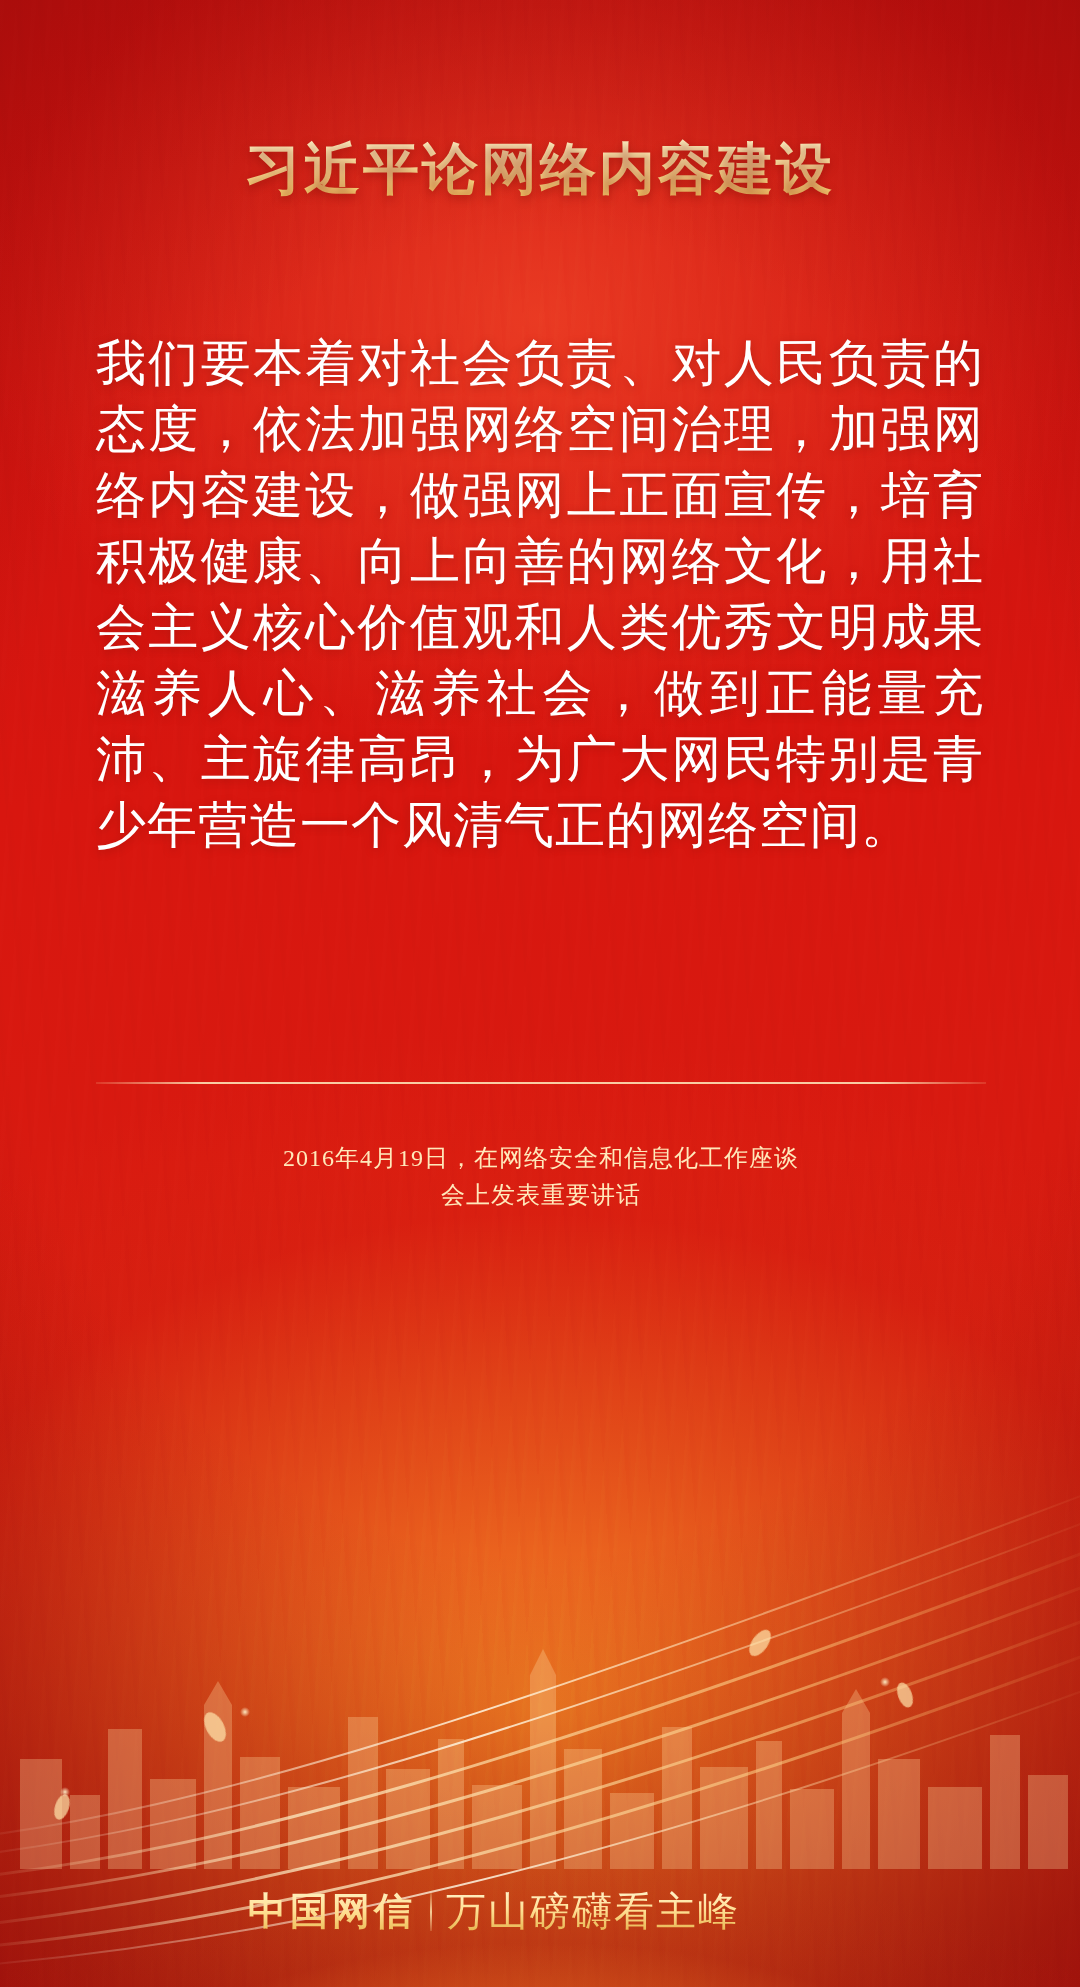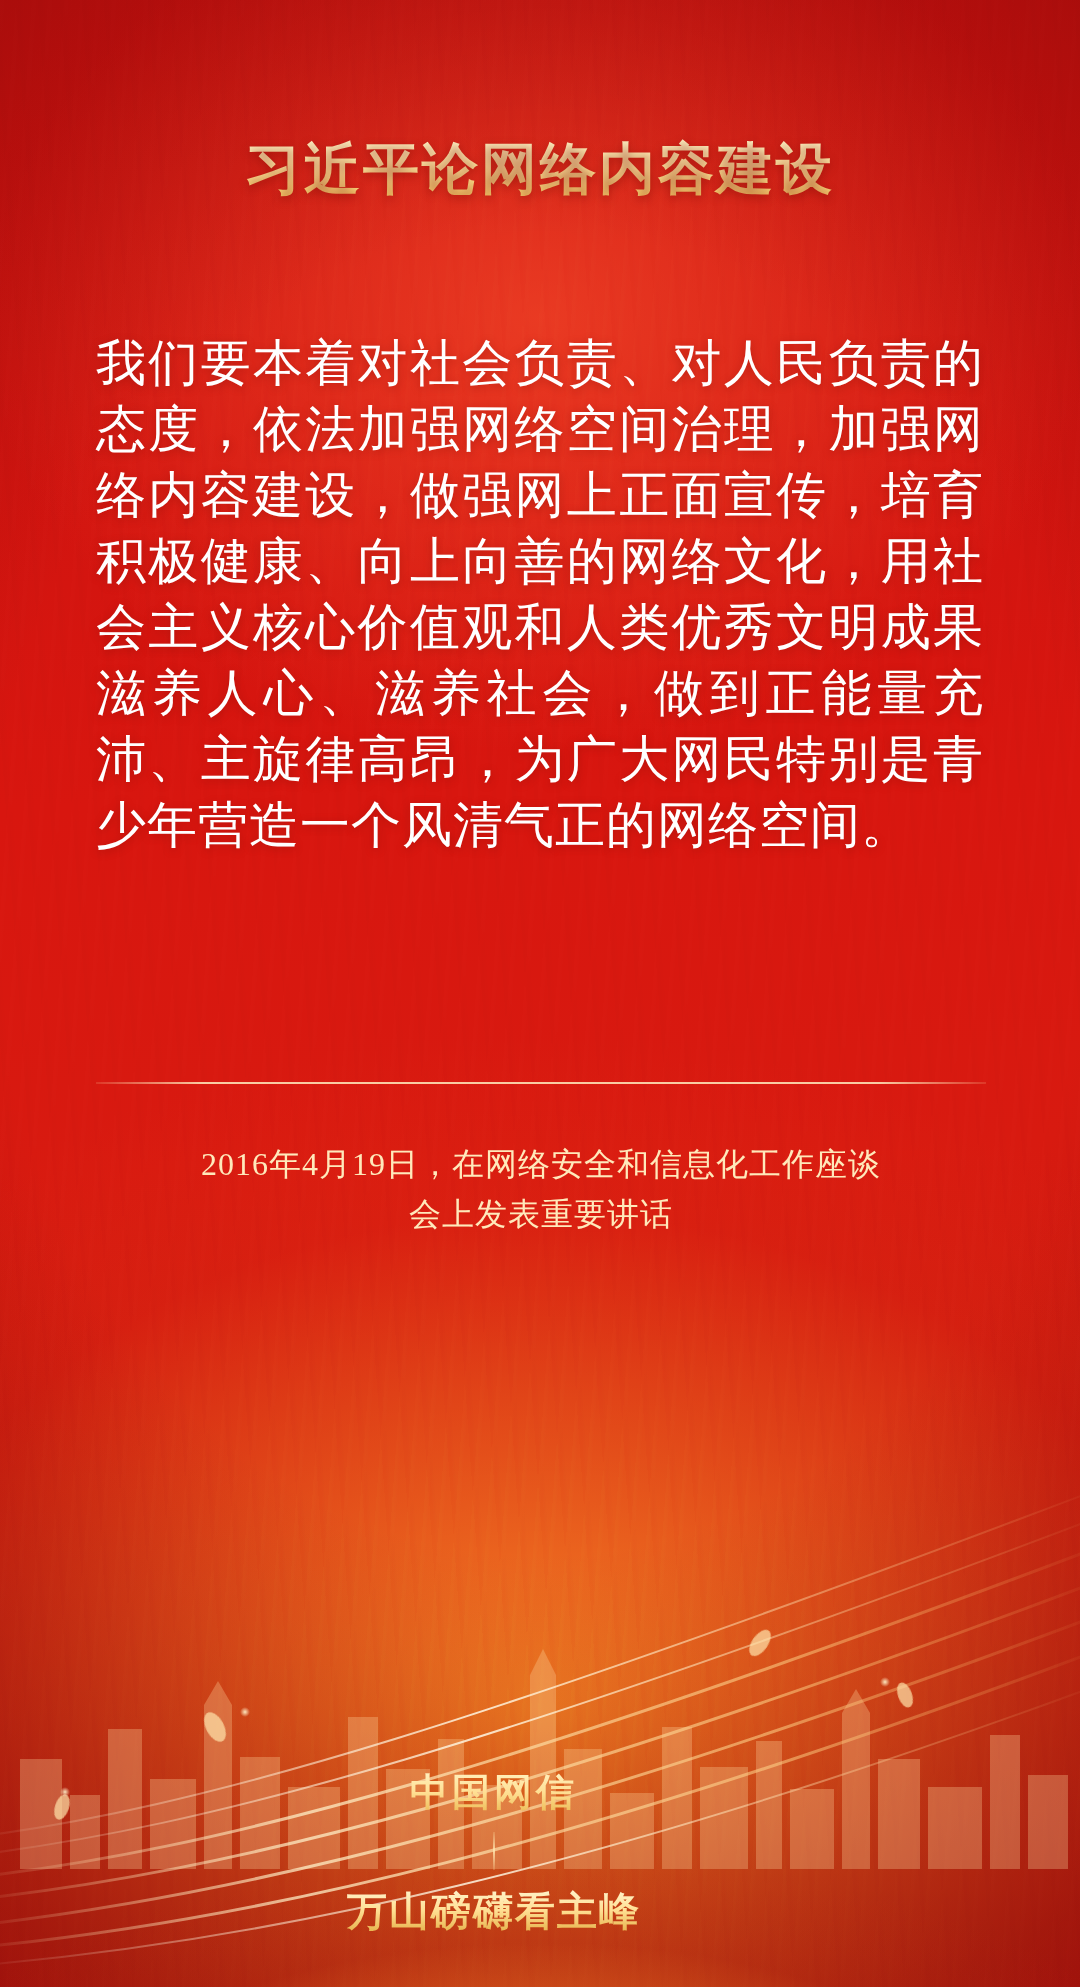--- a/index.html
+++ b/index.html
@@ -87,21 +87,21 @@
   }
 
   
   .source {
     position: absolute;
     top: 1140px;
     left: 96px;
     width: 890px;
     text-align: center;
     color: #ffe9bb;
-    font-size: 32px;
+    font-size: 24px;
     line-height: 1.55;
     letter-spacing: 1px;
   }
 
   
   .bottom-art {
     position: absolute;
     left: 0;
     bottom: 0;
     width: 1080px;
@@ -142,41 +142,40 @@
   
   .footer {
     position: absolute;
     bottom: 48px;
     left: 0;
     width: 988px;
     display: flex;
     align-items: center;
     justify-content: center;
     gap: 14px;
-    flex-direction: column;
   }
   .footer-brand {
     font-family: "DejaVu Sans", "Liberation Sans", sans-serif;
     font-weight: bold;
     font-size: 38px;
     letter-spacing: 4px;
     color: #ffe7a6;
     background: linear-gradient(180deg, #fff4c8 0%, #ffdf93 50%, #e8b348 100%);
     -webkit-background-clip: text;
     background-clip: text;
     -webkit-text-fill-color: transparent;
   }
   .footer-sep {
     width: 2px;
     height: 38px;
     background: linear-gradient(180deg, rgba(255,225,160,0.2), rgba(255,230,175,0.85), rgba(255,225,160,0.2));
   }
   .footer-slogan {
     font-family: "DejaVu Sans", "Liberation Sans", sans-serif;
-    font-weight: bold;
+    font-weight: normal;
     font-size: 40px;
     letter-spacing: 2px;
     color: #ffe7a6;
     background: linear-gradient(180deg, #fff8da 0%, #ffdf93 48%, #dfa537 100%);
     -webkit-background-clip: text;
     background-clip: text;
     -webkit-text-fill-color: transparent;
   }
 </style>
 </head>

